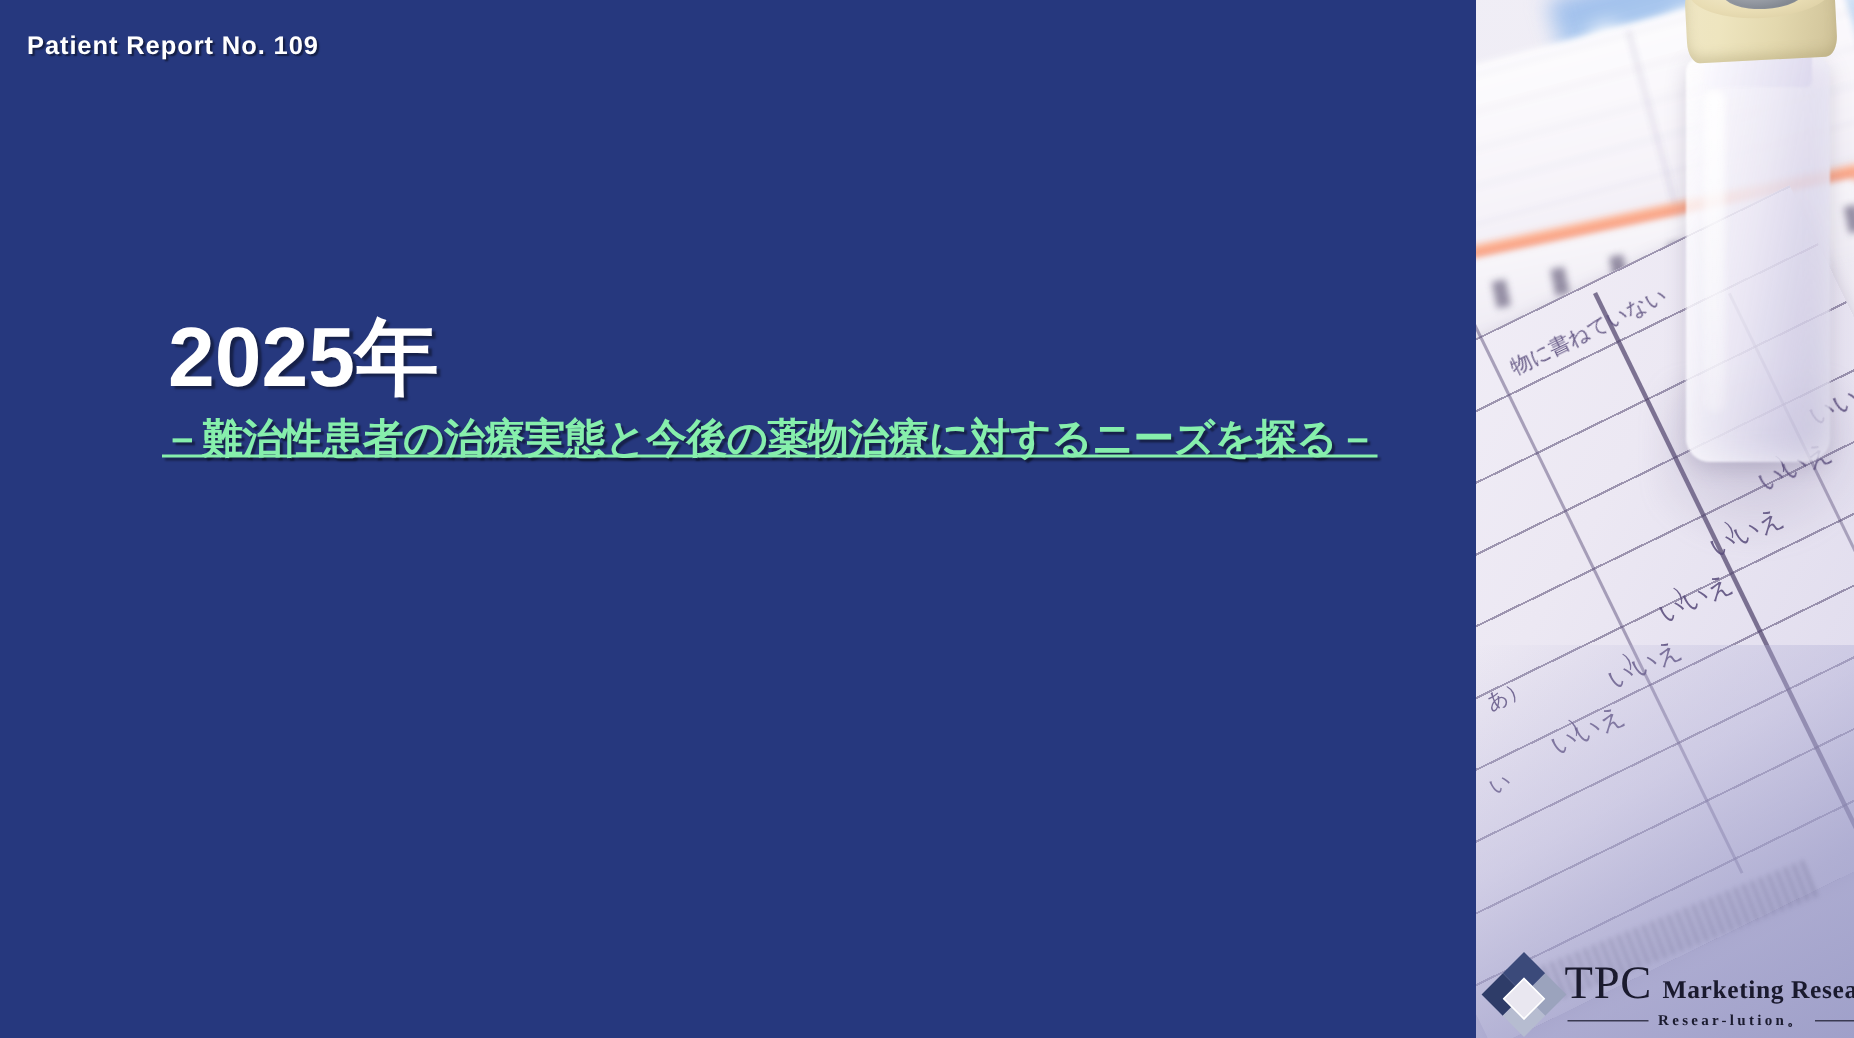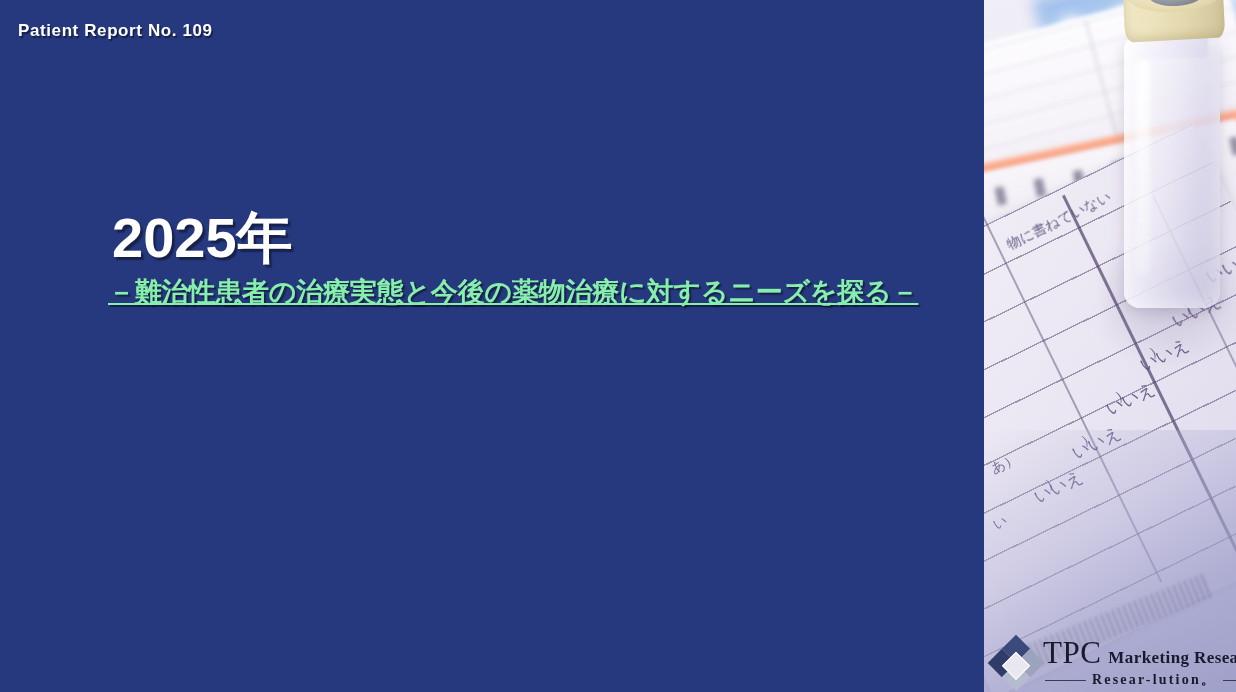--- a/index.html
+++ b/index.html
@@ -379,21 +379,21 @@
     margin-top: 3px;
     padding-left: 2px;
   }
   .tpc-rule {
     flex: 1 1 auto;
     height: 1px;
     background: #3a3a52;
   }
   .tpc-tag {
     font-family: "Liberation Serif", "DejaVu Serif", serif;
-    font-size: 14px;
+    font-size: 10px;
     font-weight: bold;
     color: #1a1a2e;
     letter-spacing: 2.2px;
     padding: 0 6px;
     white-space: nowrap;
   }
 </style>
 </head>
 <body>
 

